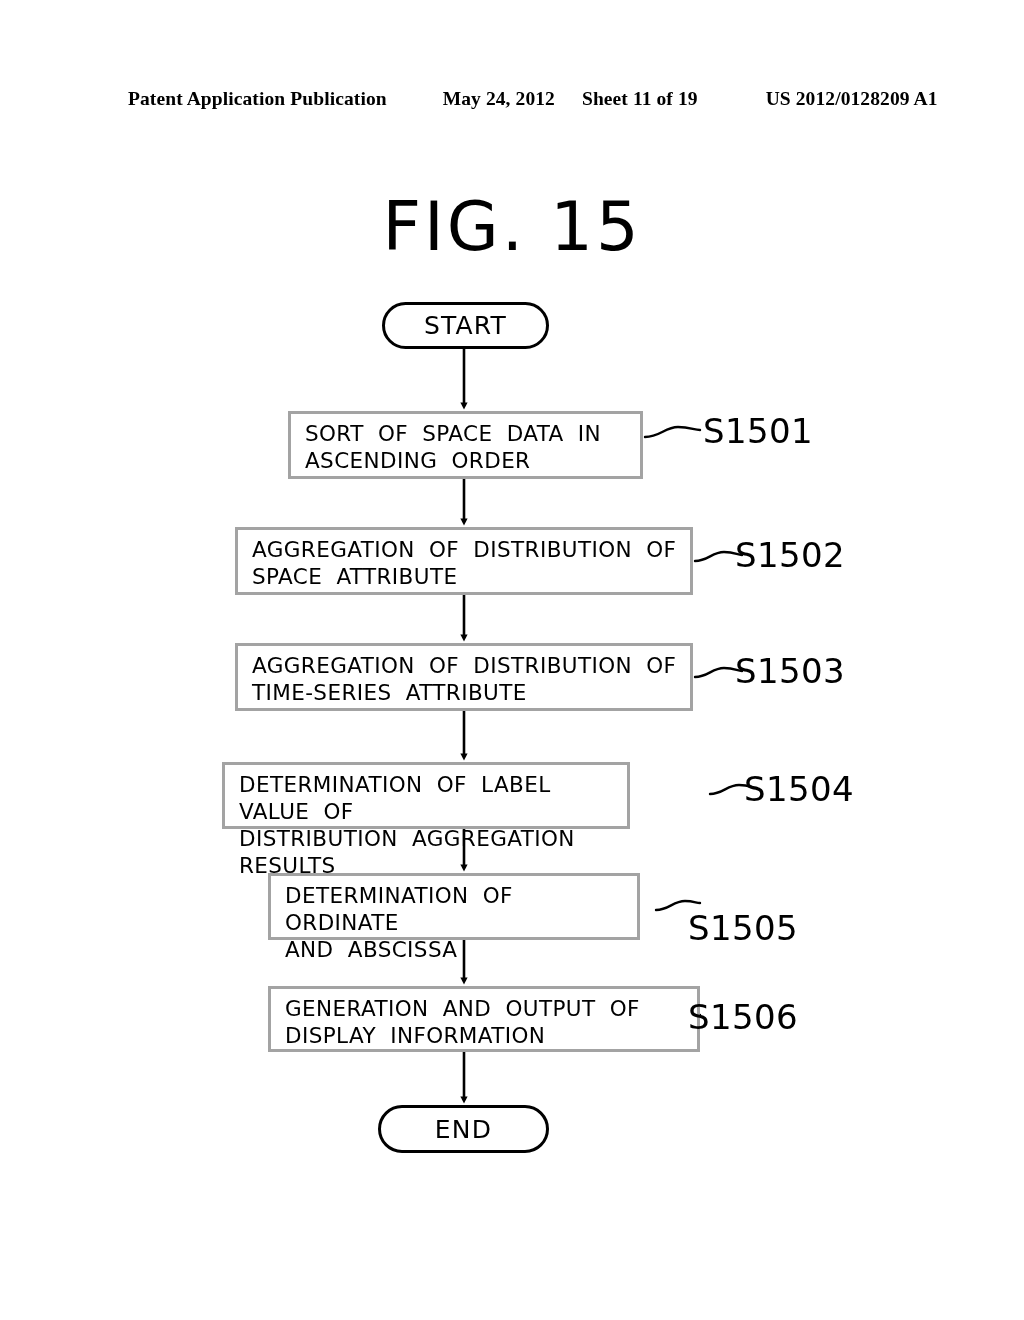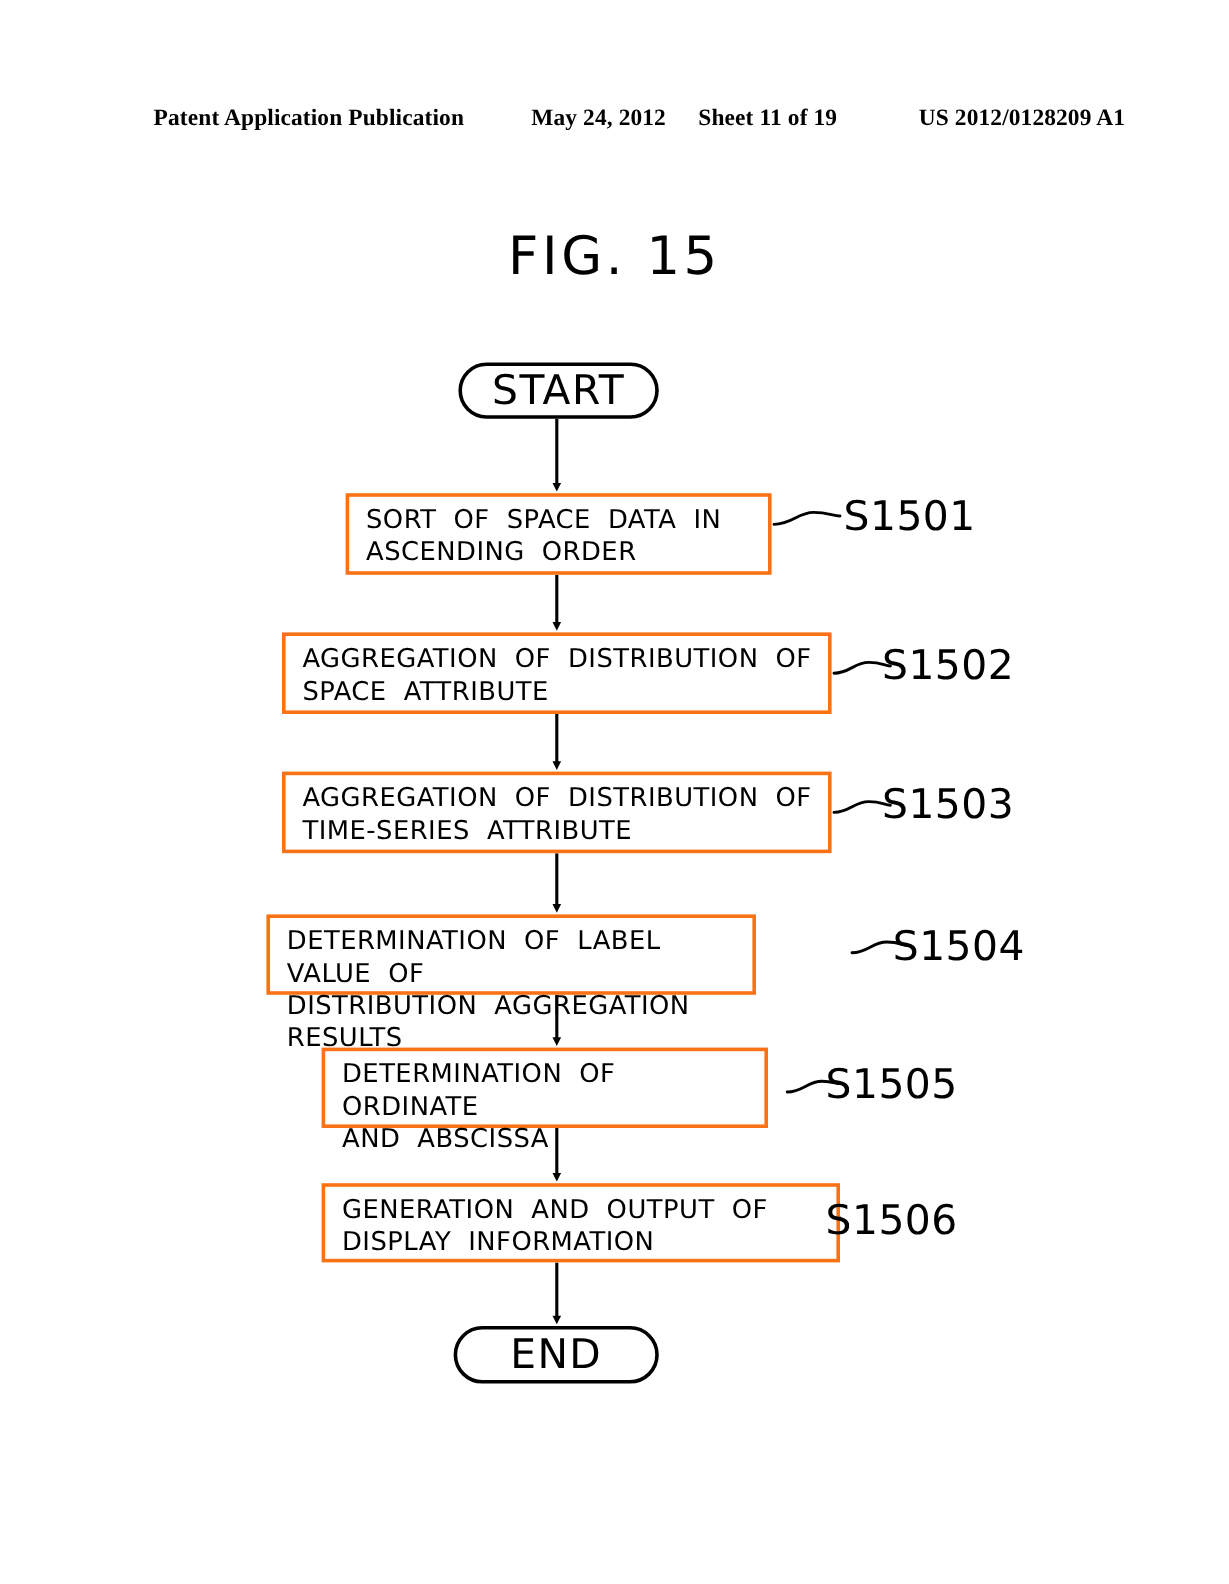--- a/index.html
+++ b/index.html
@@ -37,21 +37,21 @@
   #page-header .hdr-sheet { margin-left: 11px; }
   #page-header .hdr-num { margin-left: 52px; }
 
   
   #fig-title {
     position: absolute;
     top: 188px;
     left: 0;
     width: 1024px;
     text-align: center;
-    font-size: 44px;
+    font-size: 67px;
     letter-spacing: 3px;
     font-family: "DejaVu Sans", sans-serif;
     font-weight: 400;
   }
 
   
   #flow {
     position: absolute;
     inset: 0;
   }
@@ -65,32 +65,32 @@
   
   .terminator {
     position: absolute;
     box-sizing: border-box;
     border: 3px solid #000;
     border-radius: 999px;
     background: #fff;
     display: flex;
     align-items: center;
     justify-content: center;
-    font-size: 34px;
+    font-size: 25px;
     letter-spacing: 1.2px;
     font-family: "DejaVu Sans", sans-serif;
   }
   #term-start { left: 382px; top: 302px; width: 167px; height: 47px; }
   #term-end   { left: 378px; top: 1105px; width: 171px; height: 48px; }
 
   
   .process-box {
     position: absolute;
     box-sizing: border-box;
-    border: 3px solid #f97316;
+    border: 3px solid #a3a3a3;
     background: #fff;
     padding: 6px 0 0 14px;
   }
   .process-box .box-text {
     font-size: 21.5px;
     line-height: 27px;
     letter-spacing: 0.4px;
     word-spacing: 7px;
     white-space: pre-line;
     font-family: "DejaVu Sans", sans-serif;
@@ -108,21 +108,21 @@
     position: absolute;
     font-size: 34px;
     letter-spacing: 0.4px;
     white-space: nowrap;
     font-family: "DejaVu Sans", sans-serif;
   }
   #label-s1501 { left: 703px; top: 411px; }
   #label-s1502 { left: 735px; top: 535px; }
   #label-s1503 { left: 735px; top: 651px; }
   #label-s1504 { left: 744px; top: 769px; }
-  #label-s1505 { left: 688px; top: 884px; }
+  #label-s1505 { left: 688px; top: 908px; }
   #label-s1506 { left: 688px; top: 997px; }
 </style>
 </head>
 <body>
 
 <div id="page-header">
   <span class="hdr-pub">Patent Application Publication</span>
   <span class="hdr-date">May 24, 2012</span>
   <span class="hdr-sheet">Sheet 11 of 19</span>
   <span class="hdr-num">US 2012/0128209 A1</span>

